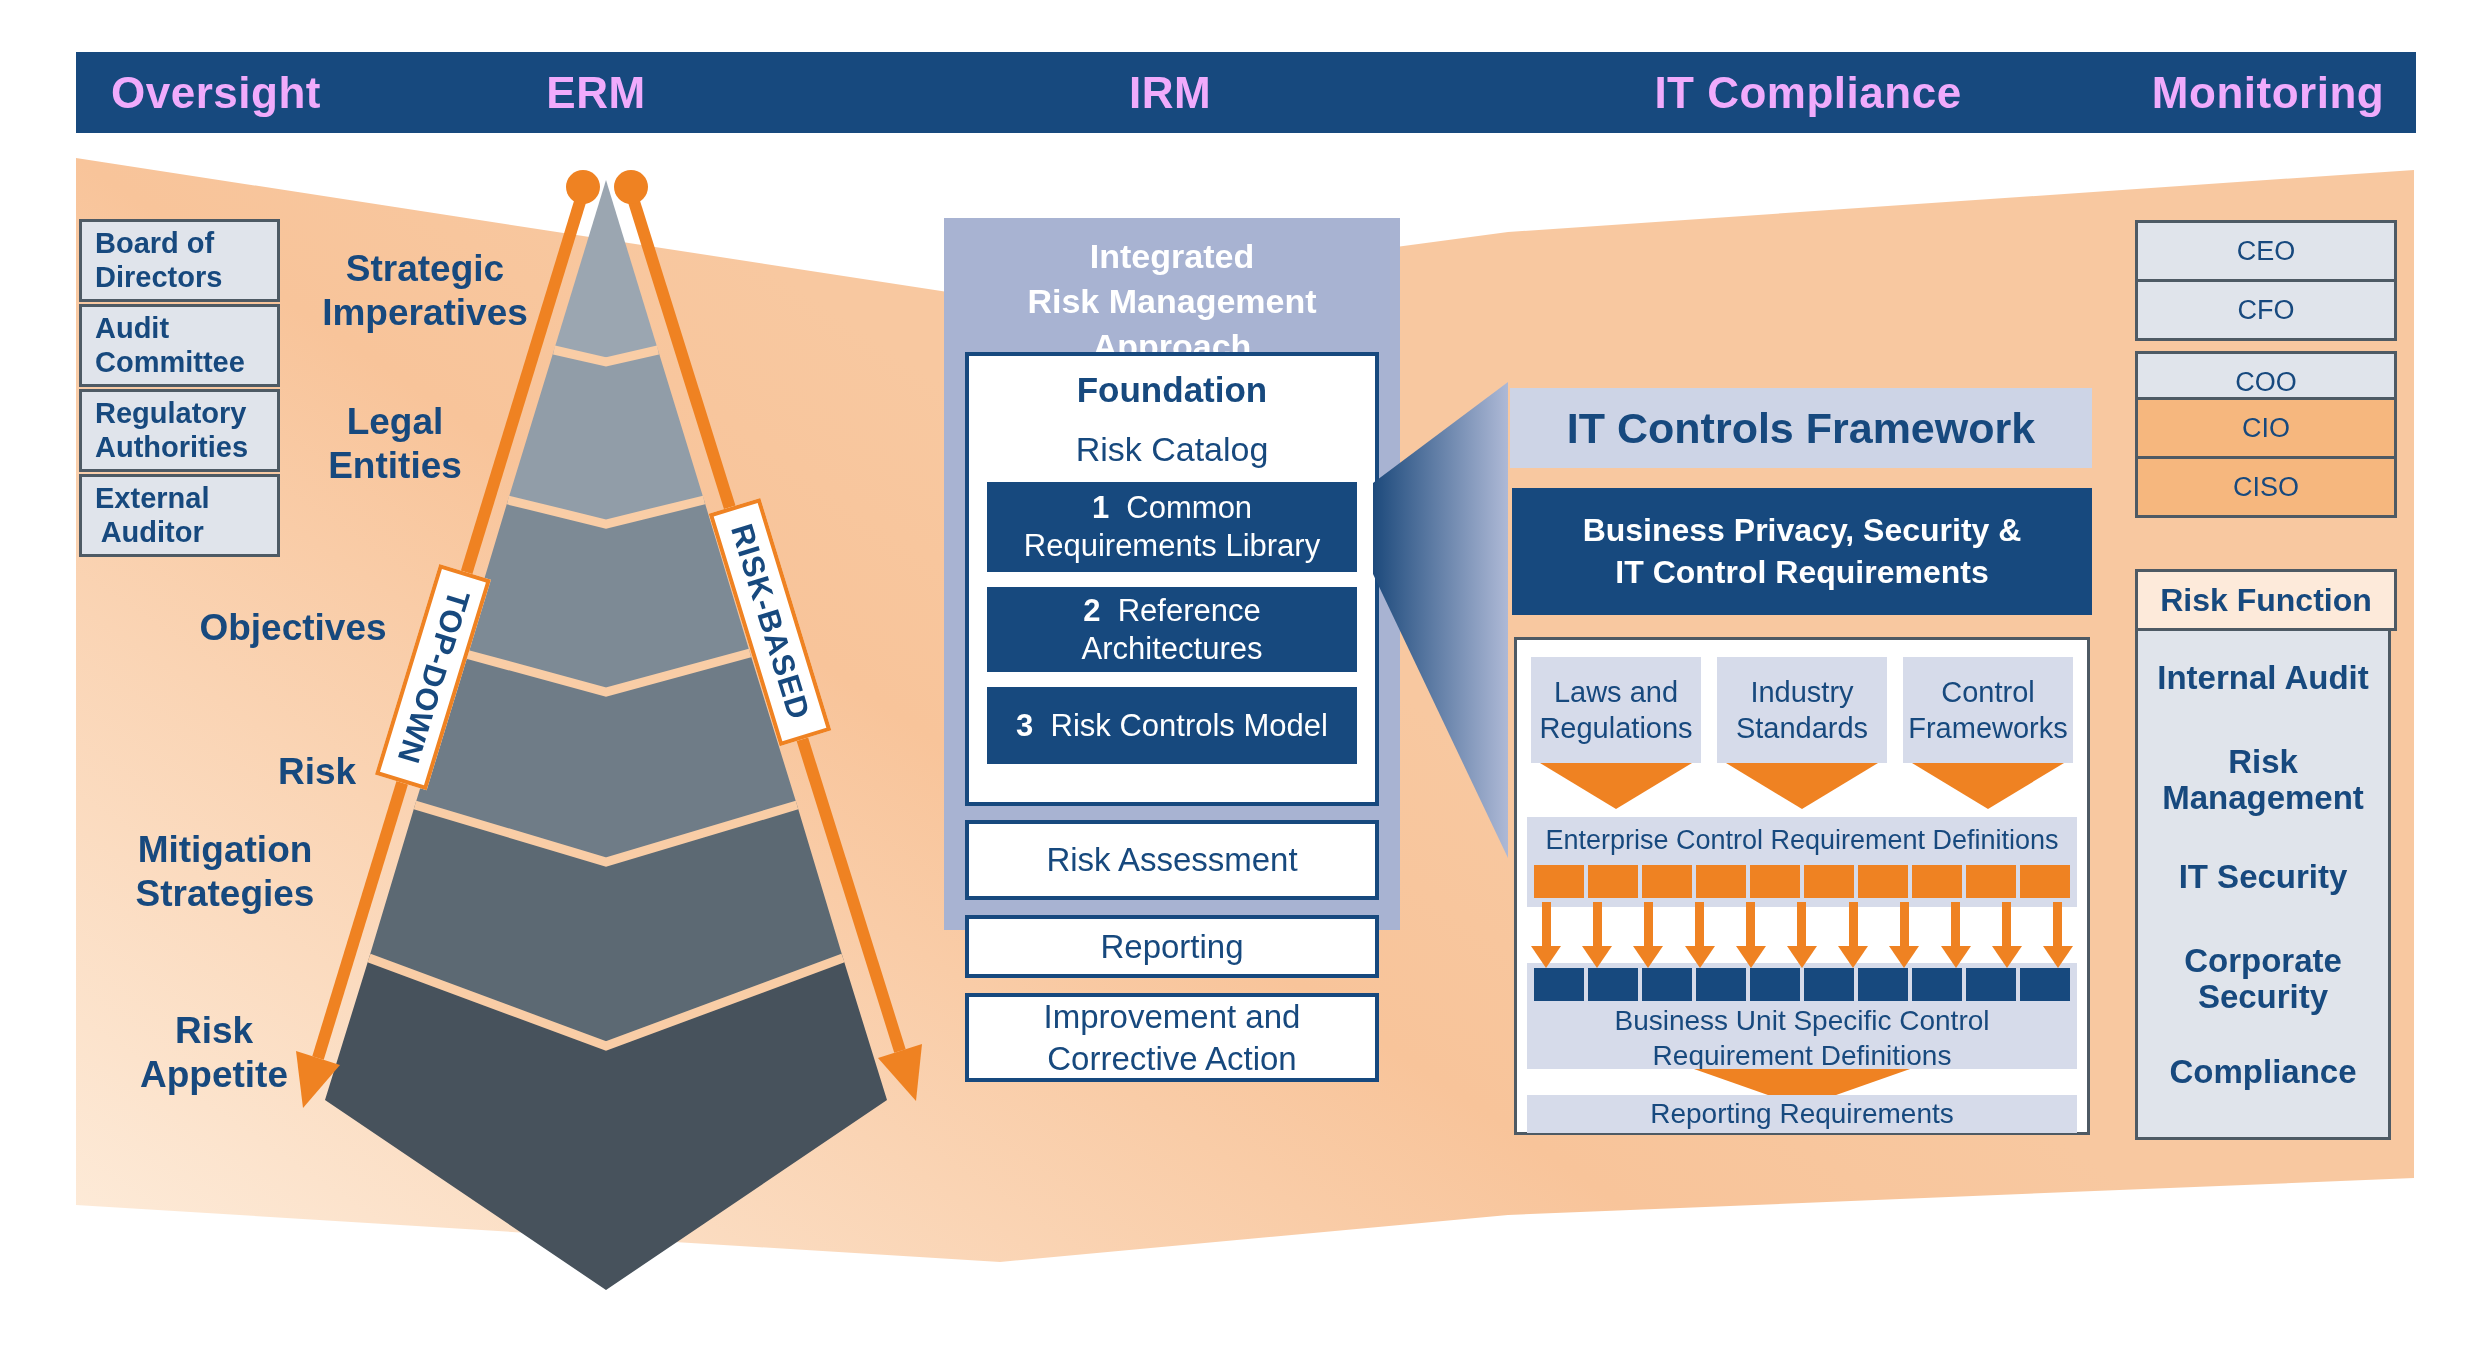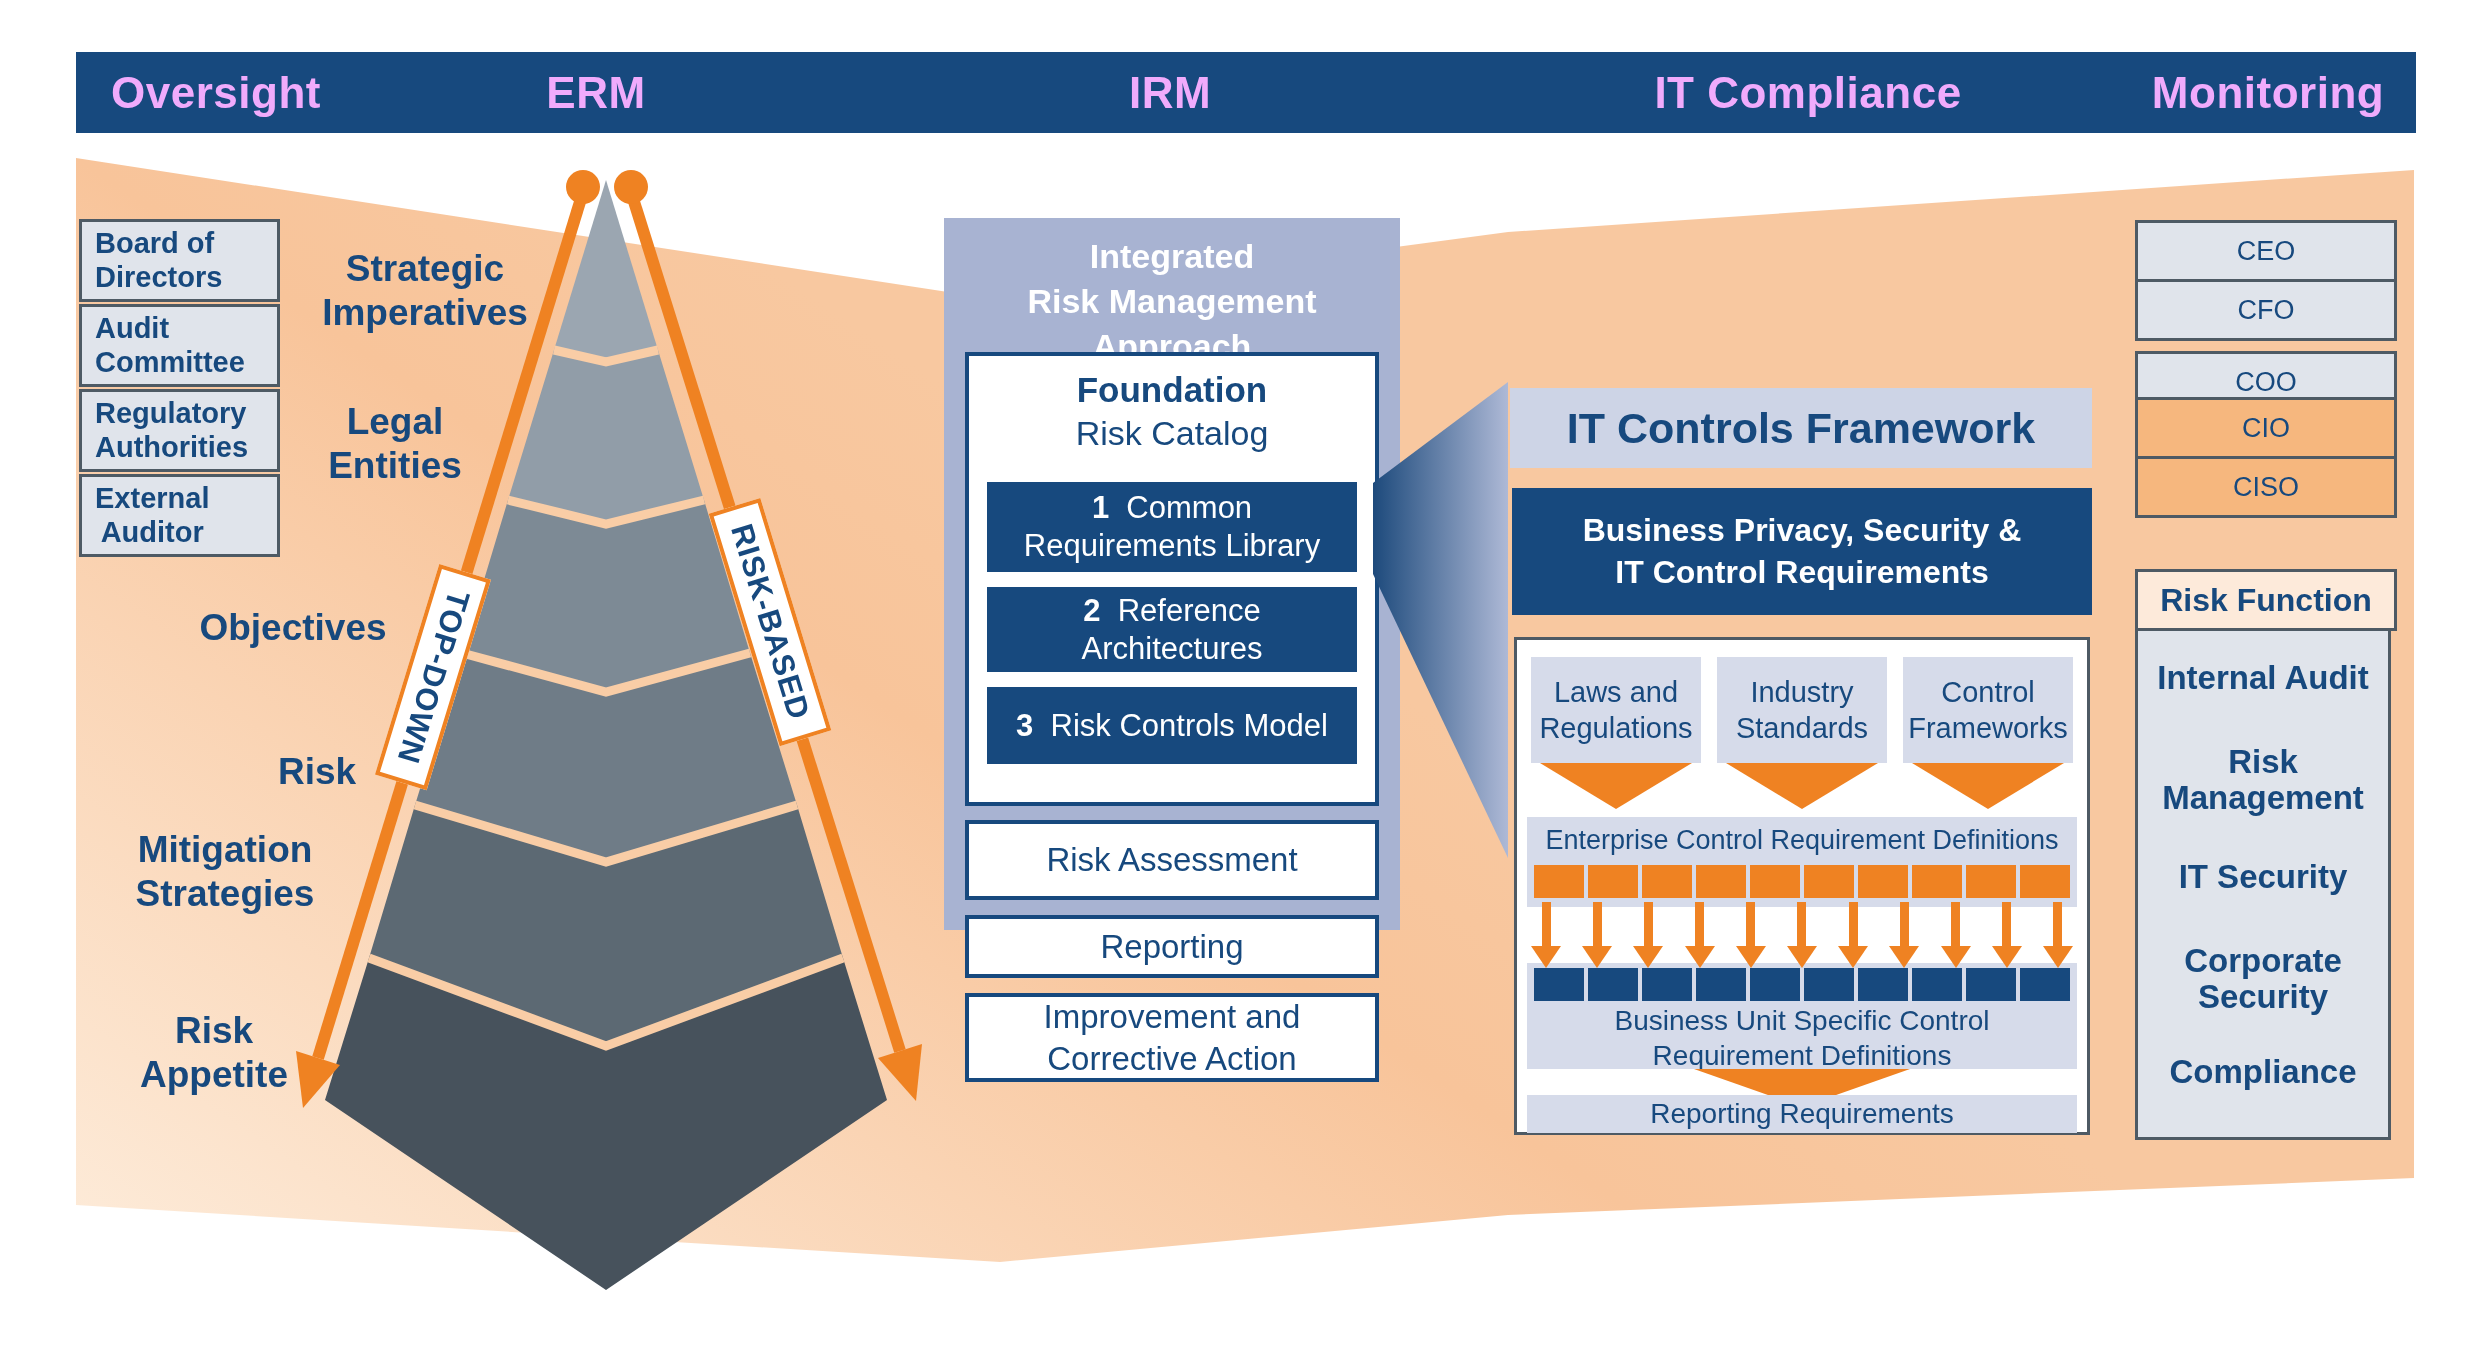--- a/index.html
+++ b/index.html
@@ -27,21 +27,21 @@
              border:4px solid #EF8222;color:#17497E;font-size:31px;font-weight:700;
              padding:5px 16px;letter-spacing:1px;white-space:nowrap;z-index:4;}
 
   
   #irm-panel{left:944px;top:218px;width:456px;height:712px;background:#A8B3D2;z-index:1;}
   #irm-title{left:0;top:16px;width:100%;text-align:center;color:#ffffff;font-size:34px;
              font-weight:700;line-height:1.32;}
   .navy-border-box{position:absolute;background:#ffffff;border:4px solid #17497E;box-sizing:border-box;}
   #foundation-panel{left:21px;top:134px;width:414px;height:454px;}
   #foundation-head{margin-top:14px;text-align:center;color:#17497E;font-size:35px;font-weight:700;}
-  #foundation-sub{text-align:center;color:#17497E;font-size:34px;font-weight:400;margin-top:4px;}
+  #foundation-sub{text-align:center;color:#17497E;font-size:34px;font-weight:400;margin-top:20px;}
   .irm-num-box{position:absolute;left:18px;width:370px;background:#17497E;color:#ffffff;
                display:flex;flex-direction:column;justify-content:center;text-align:center;
                font-size:31px;line-height:1.22;}
   .irm-num-box .l2:empty{display:none;}
   .irm-num-box b{font-weight:700;}
   .stage-box{left:21px;width:414px;display:flex;align-items:center;justify-content:center;
              text-align:center;color:#17497E;font-size:33px;line-height:1.25;}
 
   
   #beam-svg{left:1360px;top:370px;z-index:3;}

